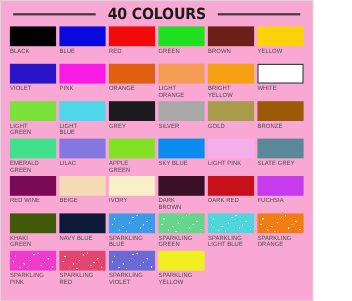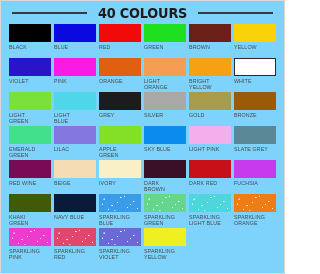--- a/index.html
+++ b/index.html
@@ -11,21 +11,21 @@
     width: 285px;
     height: 274px;
     font-family: "Liberation Sans", sans-serif;
     overflow: hidden;
   }
   .card {
     position: relative;
     box-sizing: border-box;
     width: 285px;
     height: 274px;
-    background: #7dd3fc;
+    background: #f9a8d4;
     border: 1px solid #d8d8d8;
     padding: 0 7px 0 7px;
   }
   
   .title-row {
     display: flex;
     align-items: center;
     height: 20px;
     padding: 3px 4px 0 4px;
     box-sizing: border-box;

